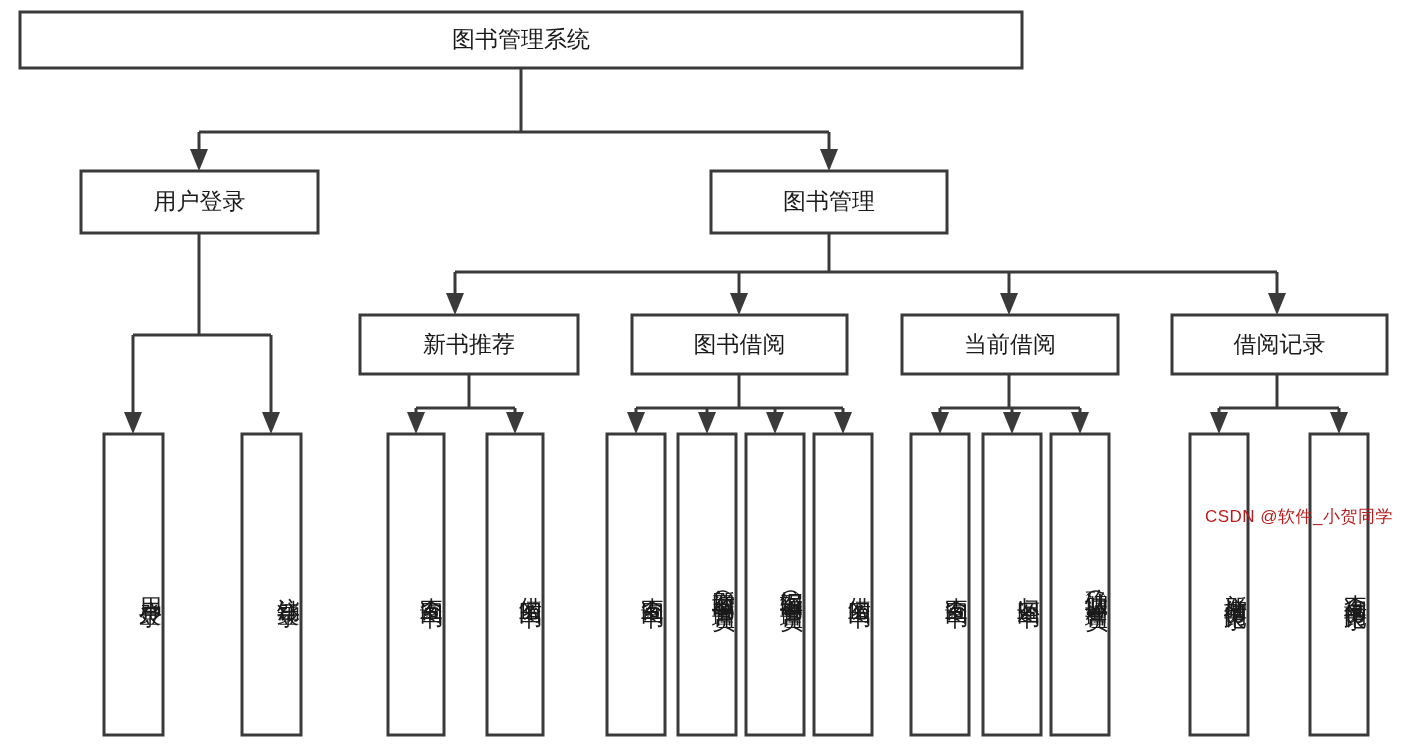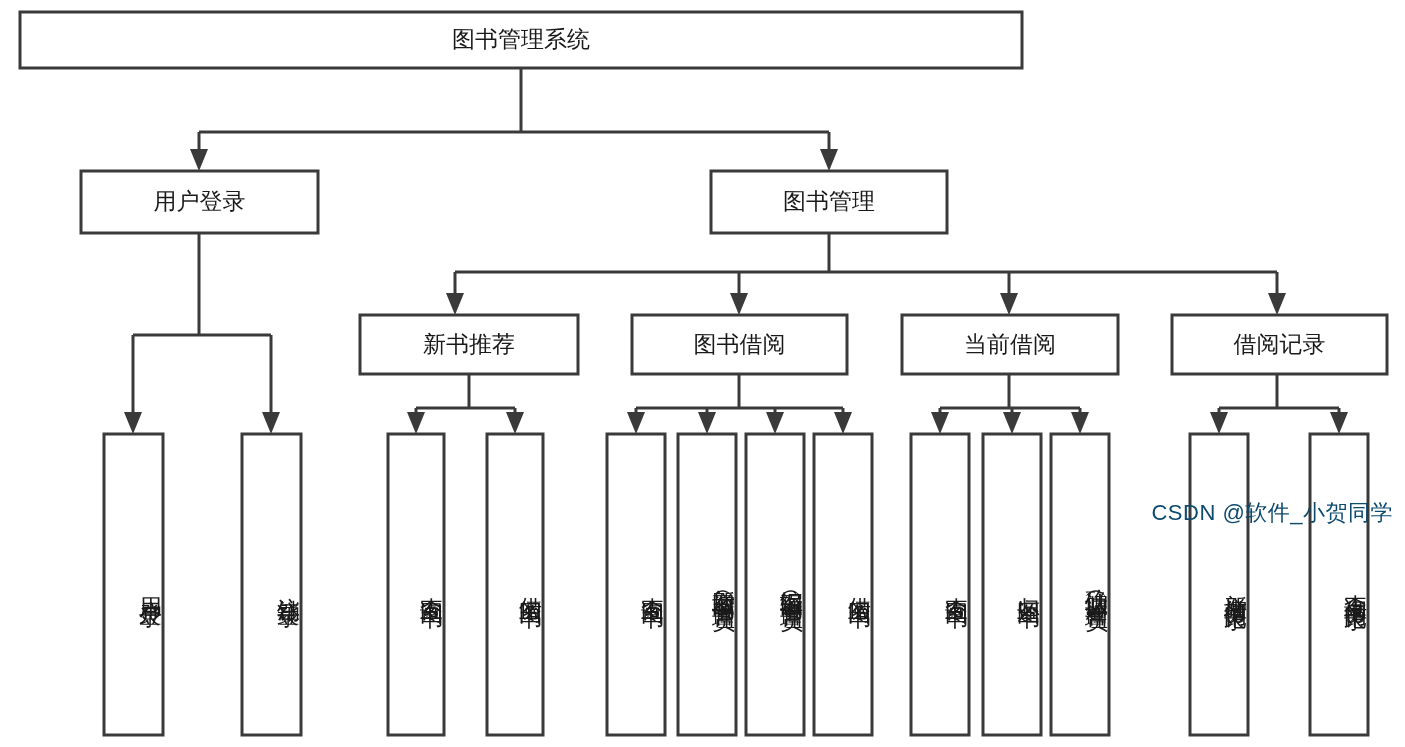--- a/index.html
+++ b/index.html
@@ -59,22 +59,22 @@
     line-height: 1.05;
     color: #1a1a1a;
     letter-spacing: 3px;
     white-space: nowrap;
     pointer-events: none;
   }
   .watermark {
     position: absolute;
     right: 12px;
     bottom: 6px;
-    font-size: 22px;
-    color: #0c4a6e;
+    font-size: 17px;
+    color: #b91c1c;
     font-family: "Liberation Sans", "DejaVu Sans", sans-serif;
     letter-spacing: 0.5px;
     white-space: nowrap;
   }
 </style>
 </head>
 <body>
 
 <div id="diagram-root">
 

